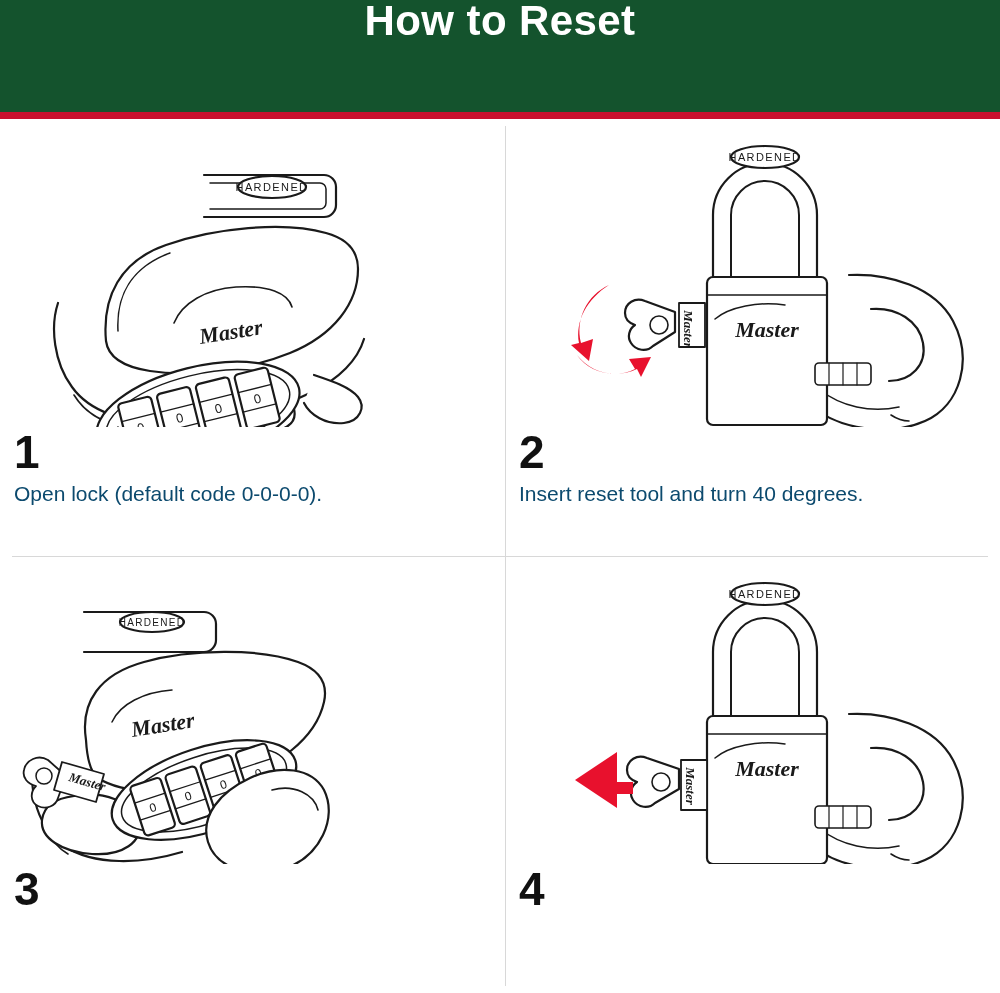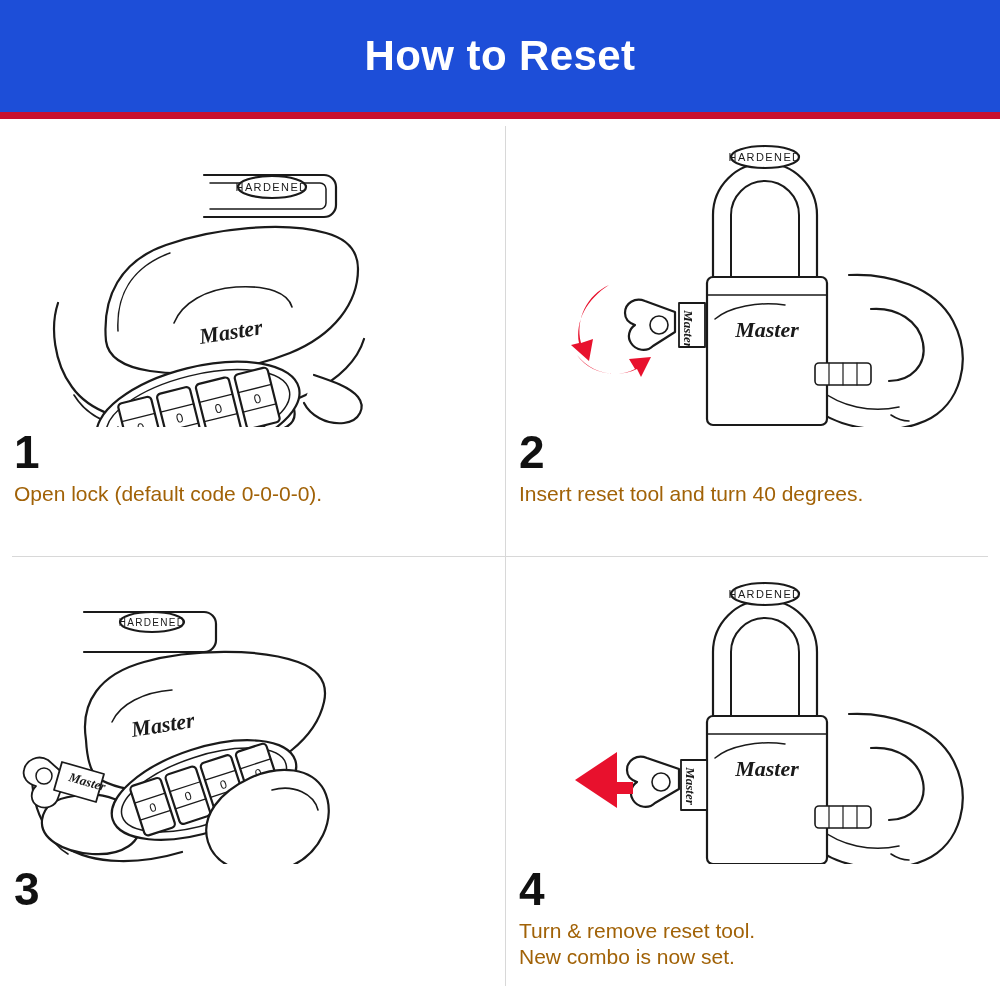--- a/index.html
+++ b/index.html
@@ -13,23 +13,23 @@
     font-family: "Liberation Sans", sans-serif;
     color: #111111;
     overflow: hidden;
     position: relative;
   }
 
   
   .header {
     width: 1000px;
     height: 112px;
-    background: #1d4ed8;
+    background: #14532d;
     display: flex;
-    align-items: center;
+    align-items: flex-start;
     justify-content: center;
     box-sizing: border-box;
   }
   .header-title {
     color: #ffffff;
     font-size: 42px;
     font-weight: bold;
     letter-spacing: 0.4px;
     line-height: 1;
     font-family: "Liberation Sans", sans-serif;
@@ -64,21 +64,21 @@
   .step-num {
     font-size: 46px;
     font-weight: bold;
     line-height: 1;
     margin: 2px 0 6px 0;
     color: #111111;
   }
   .step-caption {
     font-size: 21px;
     line-height: 1.25;
-    color: #a16207;
+    color: #0c4a6e;
     white-space: pre-line;
   }
 
   
   .v-divider {
     position: absolute;
     left: 505px;
     top: 126px;
     width: 1px;
     height: 860px;
@@ -312,17 +312,15 @@
           <text x="167" y="222" font-family="Liberation Serif, serif" font-size="13" font-style="italic" font-weight="bold" text-anchor="middle" stroke="none" fill="#1a1a1a" transform="rotate(90 167 222)">Master</text>
         </g>
 
         <g stroke="none" fill="#e8112d">
           <path d="M98 206 l0 -18 l-42 28 l42 28 l0 -18 l-0.5 0 z M98 206 l0 -18 l-42 28 l42 28 l0 -18 z"></path>
           <rect x="88" y="218" width="26" height="12"></rect>
         </g>
       </svg>
     </div>
     <div class="step-num">4</div>
-    <div class="step-caption">Turn &amp; remove reset tool.
-New combo is now set.</div>
   </div>
 
 </div>
 
 </body></html>

